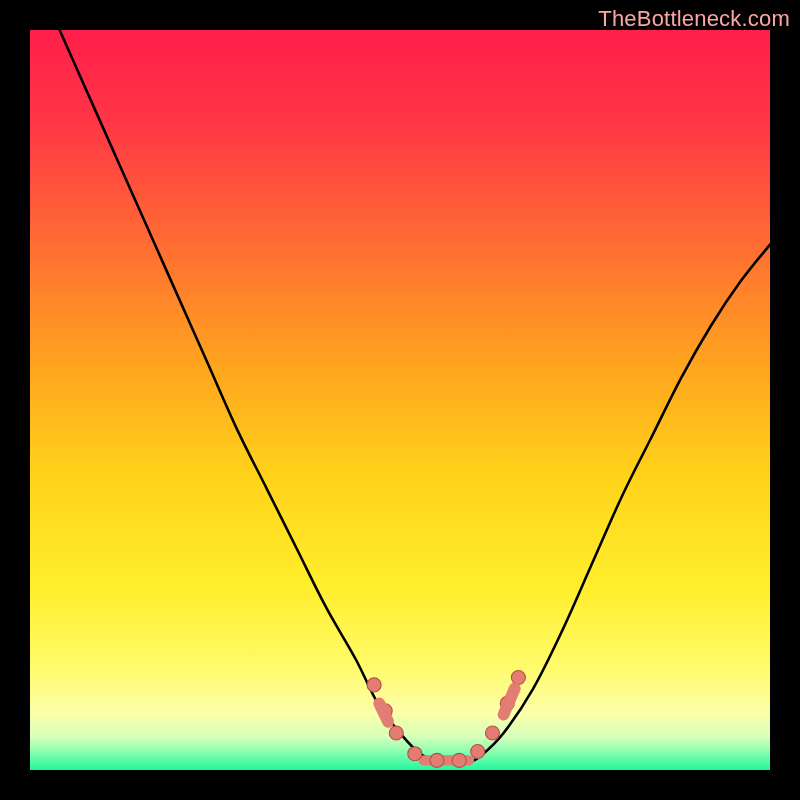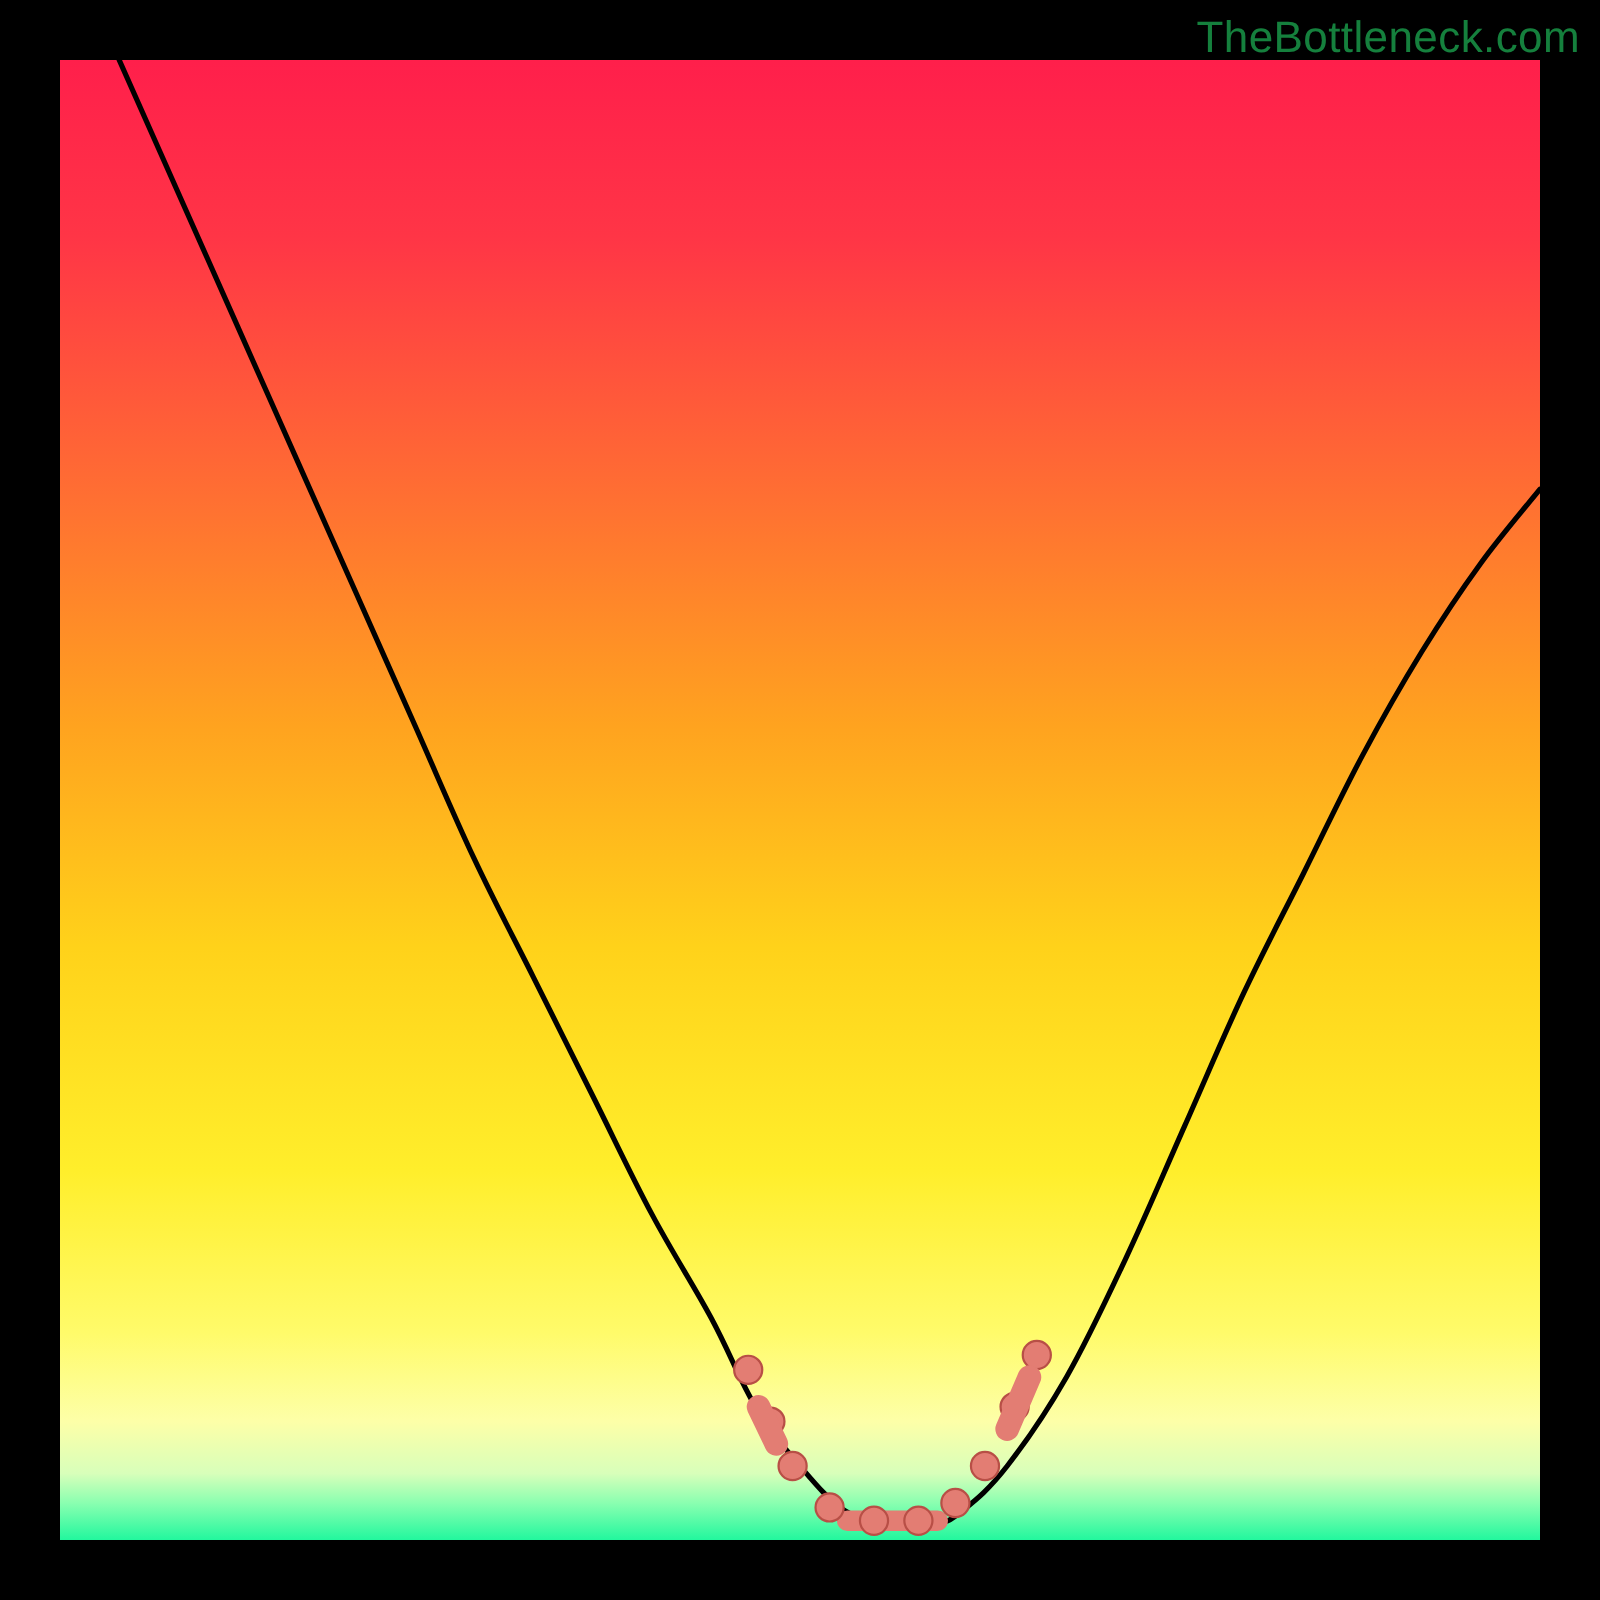--- a/index.html
+++ b/index.html
@@ -35,21 +35,21 @@
   svg.curve {
     position: absolute;
     left: 0; top: 0;
     width: 100%;
     height: 100%;
   }
   .watermark {
     position: absolute;
     top: 6px;
     right: 10px;
-    color: #15803d;
+    color: #fca5a5;
     font-size: 22px;
     font-weight: 500;
     letter-spacing: 0.2px;
     user-select: none;
   }
 </style>
 </head>
 <body>
 
 <div class="frame">

